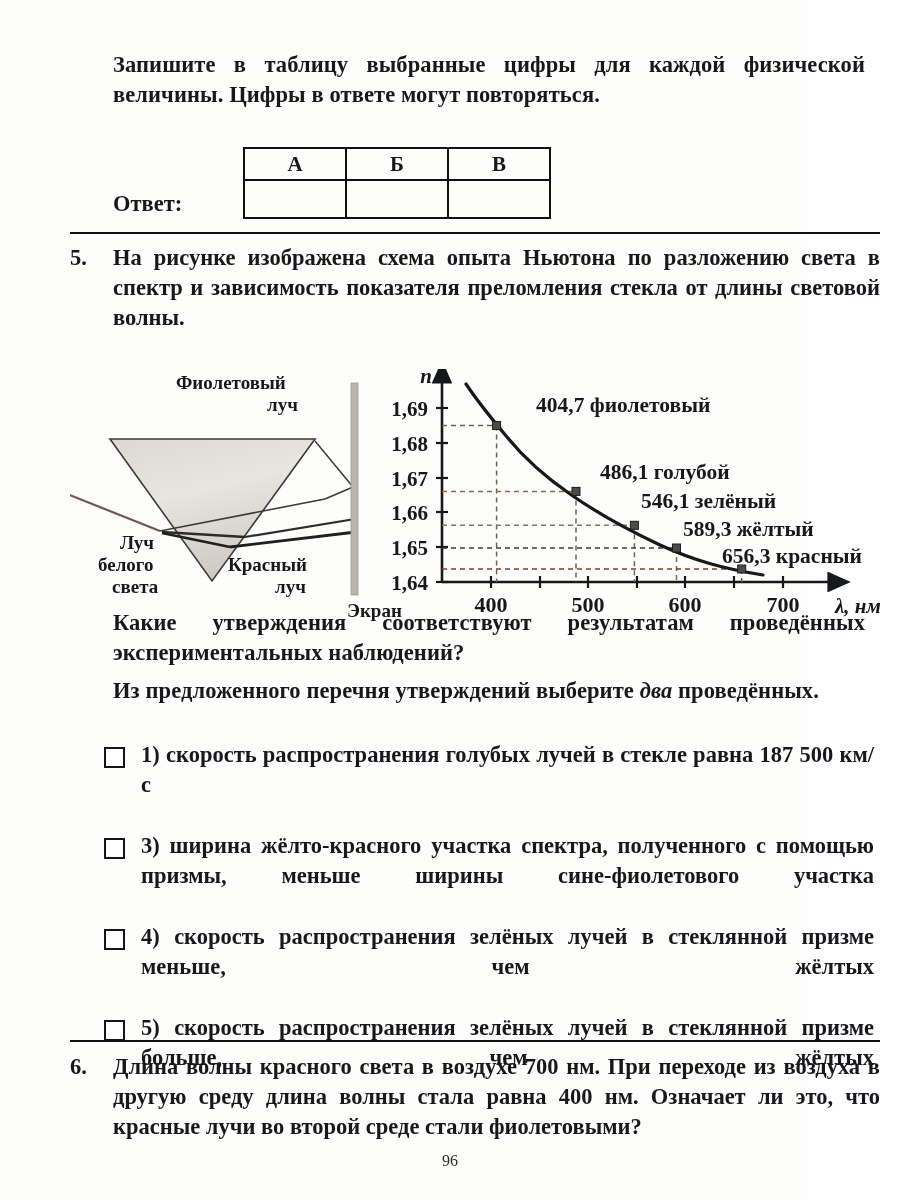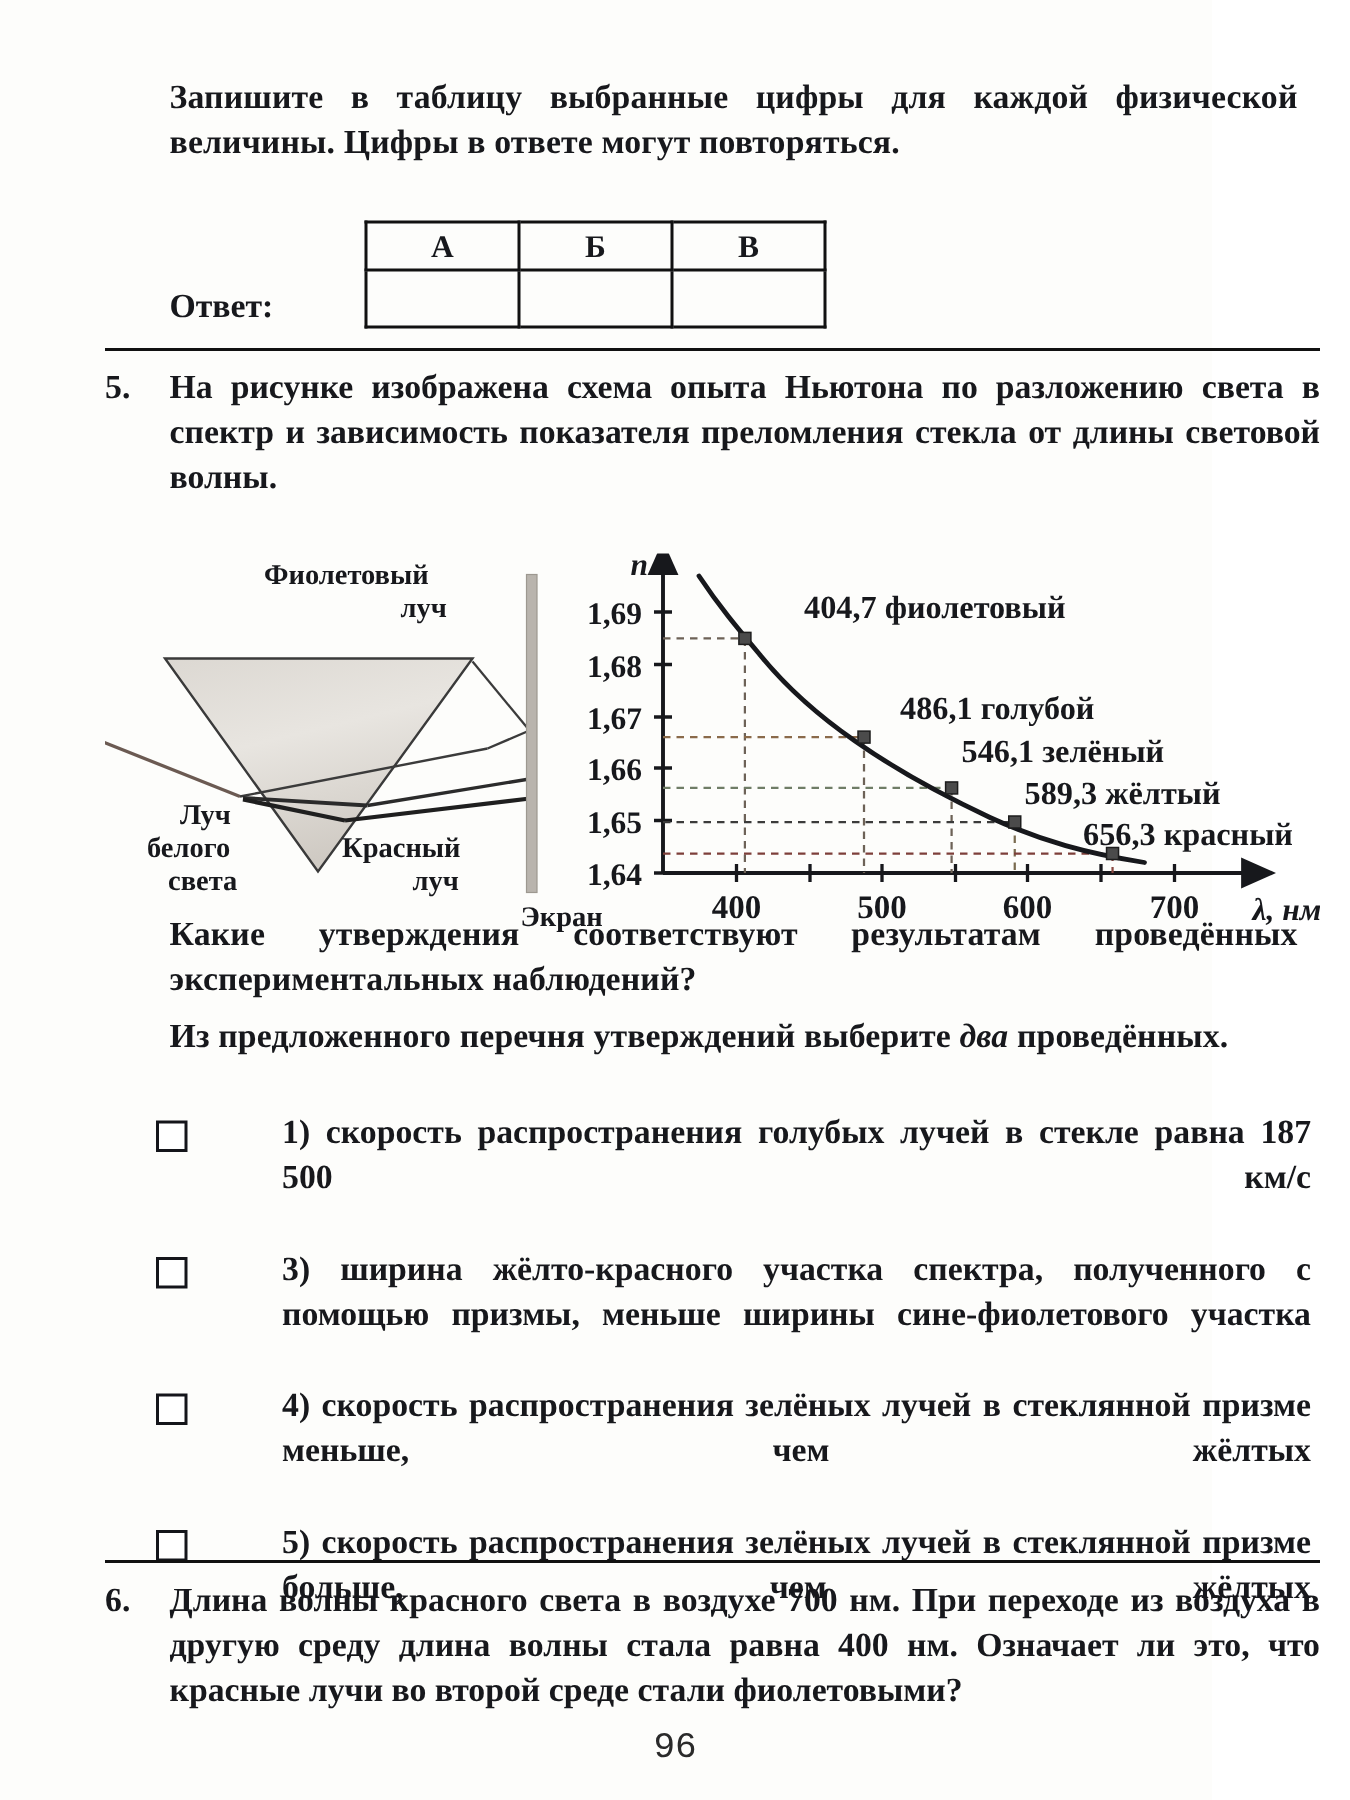--- a/index.html
+++ b/index.html
@@ -120,21 +120,20 @@
   #options {
     position: absolute;
     left: 104px;
     top: 740px;
     width: 770px;
   }
   .option {
     display: flex;
     align-items: flex-start;
     margin-bottom: 1px;
-    gap: 47px;
   }
   .option .checkbox {
     flex: 0 0 auto;
     width: 17px;
     height: 17px;
     border: 2.3px solid #14151a;
     margin-top: 7px;
     margin-right: 16px;
     background: #fff;
   }
@@ -151,22 +150,22 @@
     display: inline-block;
     width: 100%;
   }
 
   
   #page-number {
     position: absolute;
     left: 0; top: 1152px;
     width: 900px;
     text-align: center;
-    font-family: Liberation Mono, monospace;
-    font-size: 24px;
+    font-family: Liberation Serif, serif;
+    font-size: 16px;
     color: #2a2a2a;
   }
 
   
   .svg-label {
     font-family: "Liberation Serif", serif;
     font-weight: 700;
     fill: #17181c;
   }
   .svg-label-it {

